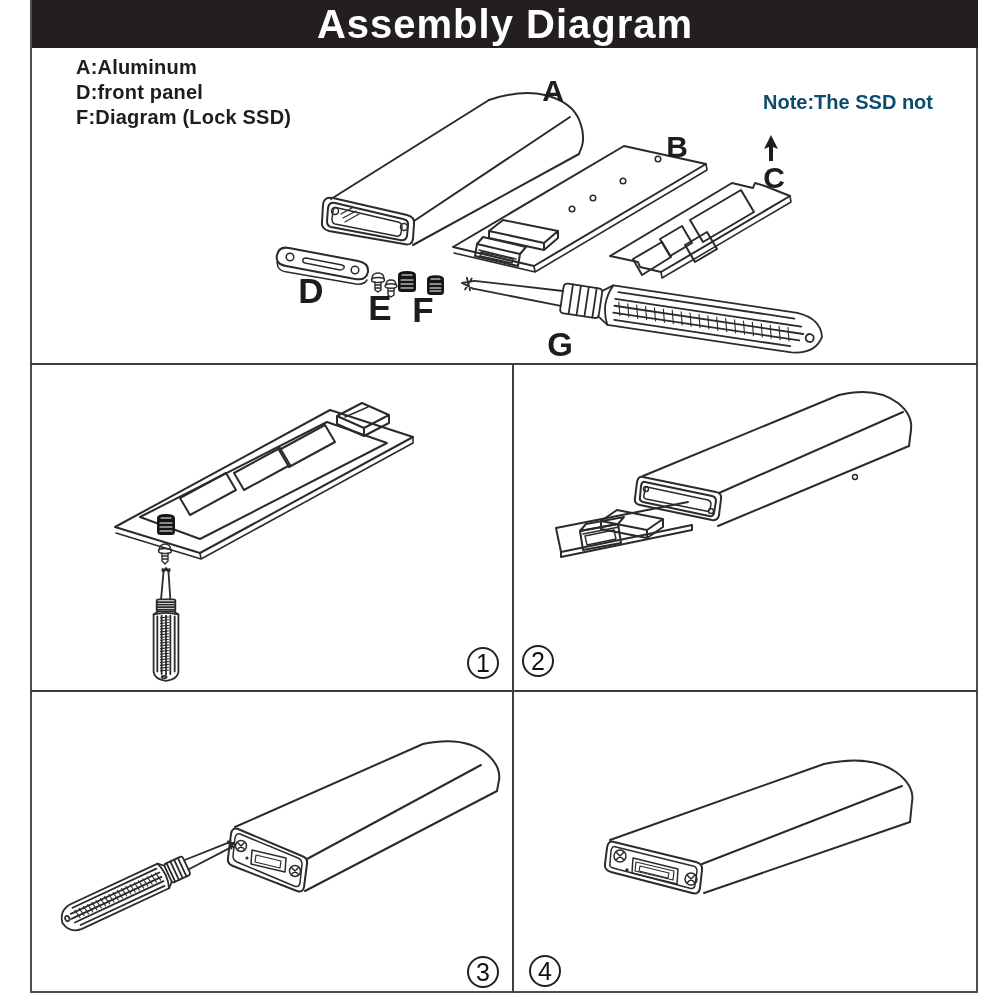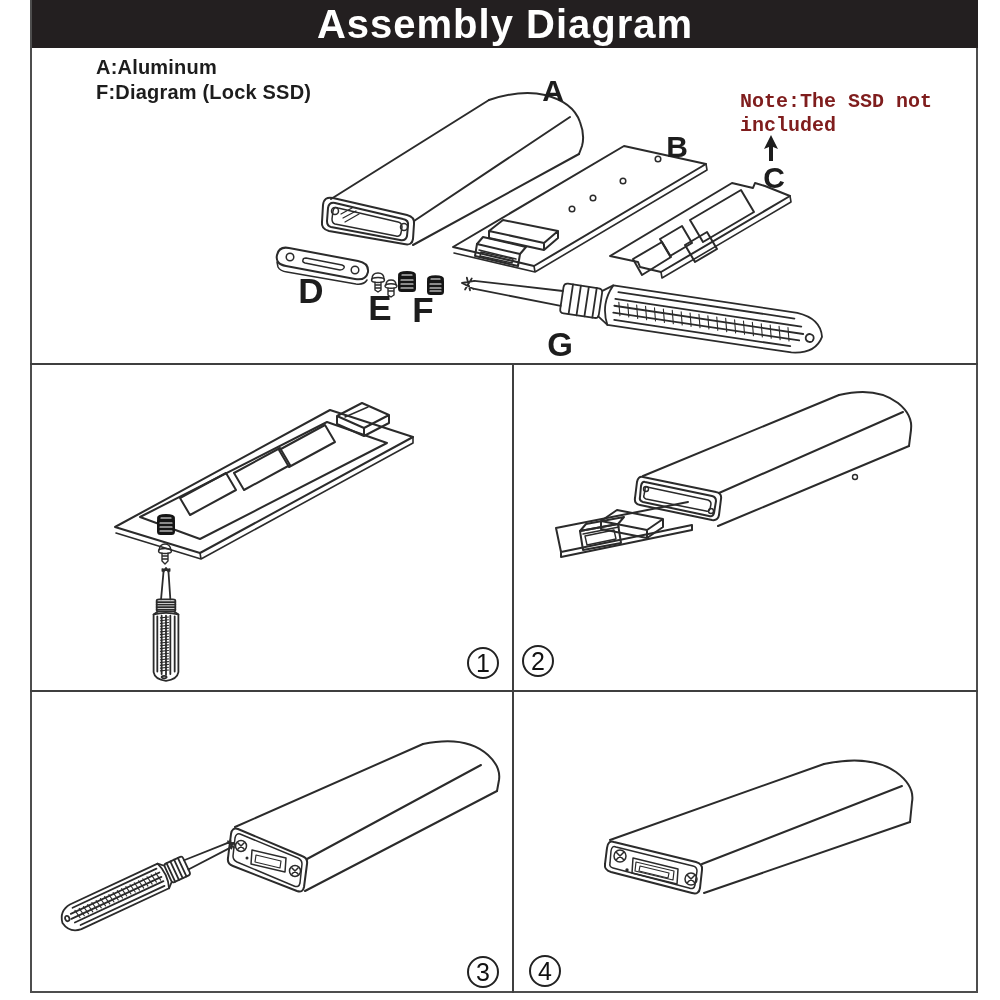--- a/index.html
+++ b/index.html
@@ -4,23 +4,23 @@
 <style>
   html,body{margin:0;padding:0;background:#fff;}
   .page{position:relative;width:1000px;height:1000px;background:#fff;overflow:hidden;
         font-family:"Liberation Sans", sans-serif;color:#1d1d1d;}
   .frame{position:absolute;left:30px;top:0;width:948px;height:993px;
          border-left:2px solid #4d4d4d;border-right:2px solid #4d4d4d;border-bottom:2px solid #4d4d4d;
          box-sizing:border-box;}
   .header{position:absolute;left:32px;top:0;width:946px;height:48px;background:#231f20;
           display:flex;align-items:center;justify-content:center;}
   .header .title{color:#ffffff;font-size:40px;font-weight:700;letter-spacing:1px;line-height:48px;}
-  .legend{position:absolute;left:96px;top:55px;}
+  .legend{position:absolute;left:76px;top:55px;}
   .legend-item{font-size:20px;font-weight:700;line-height:25px;letter-spacing:.2px;color:#1d1d1d;}
-  .note{position:absolute;left:740px;top:90px;font-size:20px;font-weight:700;line-height:24px;color:#7f1d1d;font-family:Liberation Mono, monospace;}
+  .note{position:absolute;left:763px;top:90px;font-size:20px;font-weight:700;line-height:24px;color:#0c4a6e;}
   .divider-h{position:absolute;left:30px;width:948px;height:2px;background:#3f3f3f;}
   .divider-h.row1{top:363px;} .divider-h.row2{top:690px;}
   .divider-v{position:absolute;left:512px;top:364px;width:2px;height:629px;background:#3f3f3f;}
   svg.art{position:absolute;}
   svg.art text{font-family:"Liberation Sans",sans-serif;font-weight:700;fill:#1d1d1d;stroke:none;}
   .badge{position:absolute;width:32px;height:32px;border:2px solid #222;border-radius:50%;
          background:#fff;box-sizing:border-box;display:flex;align-items:center;justify-content:center;
          font-size:25px;font-weight:400;color:#111;}
   .defs-holder{position:absolute;width:0;height:0;overflow:hidden;}
 </style>
@@ -46,26 +46,26 @@
   </svg>
 
   <div class="frame"></div>
 
   <div class="header">
     <div class="title">Assembly Diagram</div>
   </div>
 
   <div class="legend">
     <div class="legend-item">A:Aluminum</div>
+    <div class="legend-item">D:front panel</div>
     <div class="legend-item">F:Diagram (Lock SSD)</div>
   </div>
 
   <div class="note">
     <div>Note:The SSD not</div>
-    <div>included</div>
   </div>
 
   <svg class="art" style="left:30px;top:48px" width="948" height="316" viewBox="30 48 948 316" xmlns="http://www.w3.org/2000/svg" xmlns:xlink="http://www.w3.org/1999/xlink">
     <g fill="none" stroke="#2b2b2b" stroke-width="2" stroke-linecap="round" stroke-linejoin="round">
 
       <g>
         <path d="M331,199 L489,100"></path>
         <path d="M414,221 L570,117"></path>
         <path d="M489,100 Q522,89 545,95 Q573,102 580,122 Q585,135 582,146 L579,154"></path>
         <path d="M579,154 L413,245"></path>

